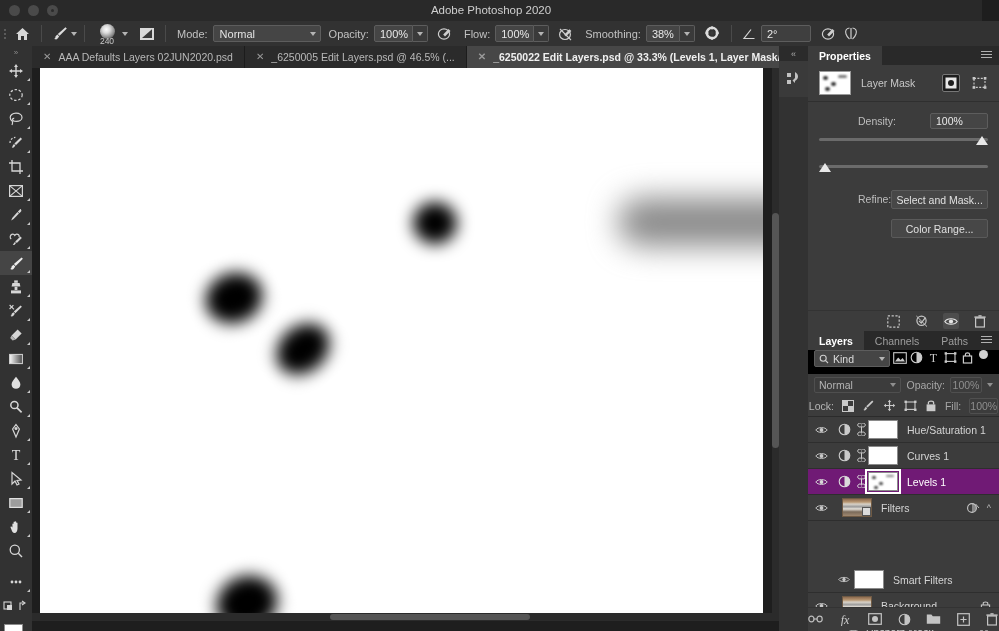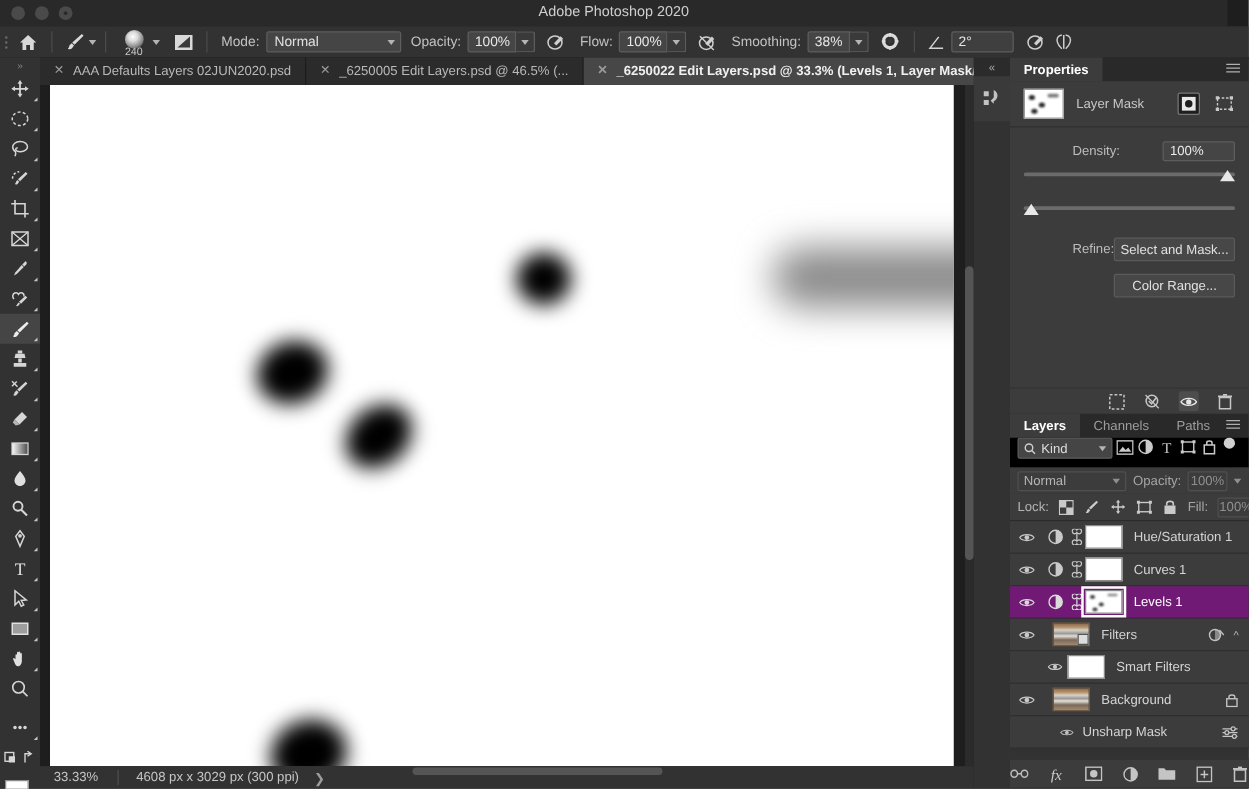--- a/index.html
+++ b/index.html
@@ -210,21 +210,21 @@
     flex:1;height:16px;background:#3c3c3c;border:1px solid #4f4f4f;border-radius:2px;
     display:flex;align-items:center;justify-content:space-between;padding:0 4px;
     color:#b5b5b5;font-size:10.5px;box-sizing:border-box;
   }
   .opacitylbl{color:#a6a6a6;font-size:10.5px;}
   .opval{
     width:32px;height:16px;background:#3c3c3c;border:1px solid #4f4f4f;border-radius:2px;
     color:#8f8f8f;font-size:10.5px;display:flex;align-items:center;justify-content:center;box-sizing:border-box;
   }
   .lockrow{height:21px;display:flex;align-items:center;padding:0 6px;gap:8px;background:#3c3c3c;
-    border-bottom:1px solid #2b2b2b;}
+    border-bottom:1px solid #2b2b2b;justify-content:center;}
   .locklbl{color:#b5b5b5;font-size:10.5px;}
   .lockic{width:14px;height:14px;display:flex;align-items:center;justify-content:center;}
 
   .layerlist{background:#3c3c3c;}
   .layer{
     height:25px;display:flex;align-items:center;gap:0px;border-bottom:1px solid #2e2e2e;
     position:relative;
   }
   .layer.selected{background:#701a75;}
   .ly-eye{width:26px;display:flex;align-items:center;justify-content:center;}
@@ -232,21 +232,21 @@
   .ly-link{width:14px;display:flex;align-items:center;justify-content:center;}
   .ly-thumb{width:30px;height:19px;background:#fff;border:1px solid #8a8a8a;box-sizing:border-box;
     position:relative;overflow:hidden;}
   .ly-thumb.sel{outline:2px solid #ffffff;outline-offset:1px;}
   .ly-thumb.photo{
     background:linear-gradient(180deg,#8d6a4f 0%,#b99873 18%,#d8d2c8 30%,#9a9a9a 46%,#e4e0d8 58%,#7a6a5a 76%,#a08870 100%);
     border:1px solid #6f5a44;
   }
   .ly-name{margin-left:9px;color:#d4d4d4;font-size:10.5px;flex:1;}
   .ly-right{display:flex;align-items:center;gap:7px;padding-right:8px;}
-  .sub{padding-left:26px;}
+  .sub{padding-left:26px;margin-top:46px;}
   .layersfooter{
     position:absolute;left:0;right:0;bottom:0;height:22px;background:#3c3c3c;
     display:flex;align-items:center;justify-content:center;gap:15px;border-top:1px solid #333;
   }
   .layersfooter .fi{width:15px;height:15px;display:flex;align-items:center;justify-content:center;}
   svg{display:block;}
 </style>
 </head>
 <body>
 
@@ -609,26 +609,20 @@
       <div class="blob" style="left:234px;top:258px;width:58px;height:46px;transform:rotate(-40deg);filter:blur(8px);"></div>
       <div class="blob" style="left:176px;top:508px;width:62px;height:54px;transform:rotate(-20deg);filter:blur(8px);"></div>
 
     </div>
     <div class="vscrolltrack"></div>
     <div class="vscroll"></div>
   </div>
 
   <div class="hscrolltrack"></div>
 
-  <div class="statusbar">
-    <span class="st-zoom">33.33%</span>
-    <span class="st-sep"></span>
-    <span class="st-dim">4608 px x 3029 px (300 ppi)</span>
-    <span class="st-arrow">❯</span>
-  </div>
   <div class="hscroll"></div>
 
   <div class="ministrip">
     <div class="coll">«</div>
     <div class="mi">
       <svg width="20" height="20" viewBox="0 0 20 20">
         <rect x="3" y="4" width="4" height="4" fill="#c2c2c2"></rect>
         <rect x="3" y="11" width="4" height="4" fill="#c2c2c2"></rect>
         <path d="M11 3 C15 5 15 10 11 12 L11 14 L8.5 11.5 L11 9 L11 11" fill="#c2c2c2"></path>
       </svg>

